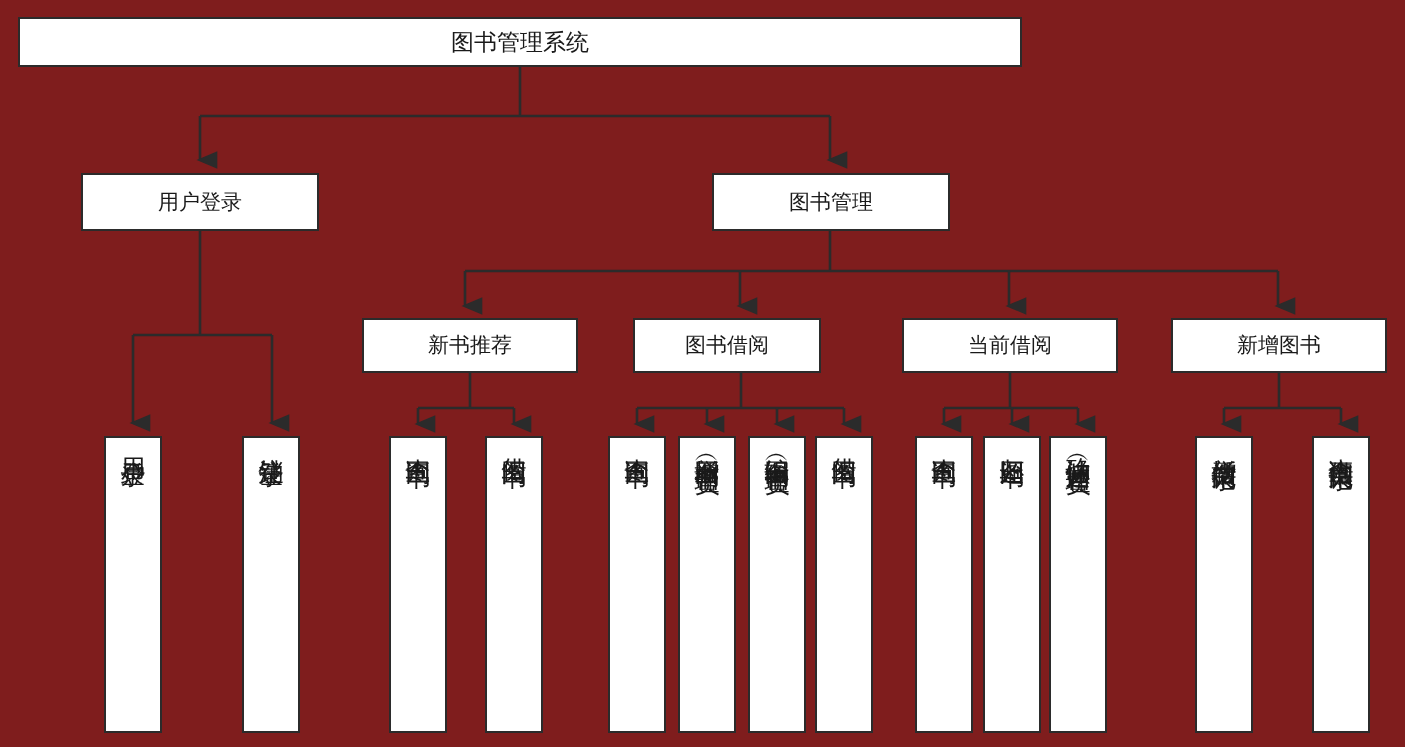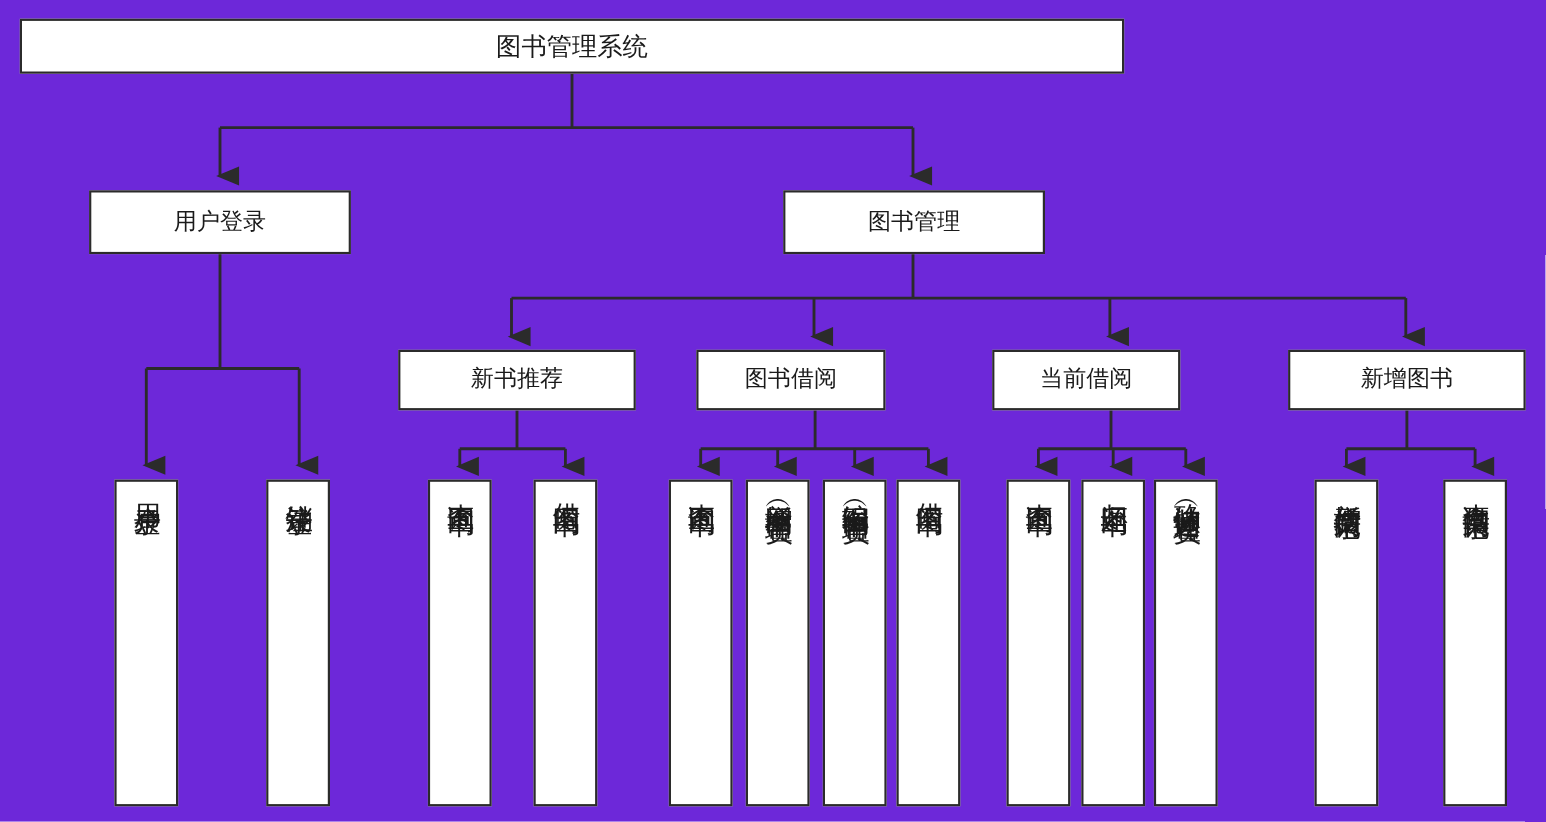--- a/index.html
+++ b/index.html
@@ -4,21 +4,21 @@
 <style>
   html, body {
     margin: 0;
     padding: 0;
     background: #ffffff;
   }
   #canvas {
     position: relative;
     width: 1405px;
     height: 747px;
-    background: #6d28d9;
+    background: #7f1d1d;
     font-family: "Liberation Sans", "DejaVu Sans", sans-serif;
     overflow: hidden;
   }
   svg.wires {
     position: absolute;
     left: 0; top: 0;
     width: 1405px;
     height: 747px;
     pointer-events: none;
   }
@@ -124,24 +124,24 @@
   <div class="node lvl1" style="left:81px; top:173px; width:238px; height:58px;">
     <span class="label">用户登录</span>
   </div>
   <div class="node lvl2" style="left:362px; top:318px; width:216px; height:55px;">
     <span class="label">新书推荐</span>
   </div>
 
   <div class="node lvl1" style="left:712px; top:173px; width:238px; height:58px;">
     <span class="label">图书管理</span>
   </div>
-  <div class="node lvl2" style="left:633px; top:318px; width:172px; height:55px;">
+  <div class="node lvl2" style="left:633px; top:318px; width:188px; height:55px;">
     <span class="label">图书借阅</span>
   </div>
-  <div class="node lvl2" style="left:902px; top:318px; width:171px; height:55px;">
+  <div class="node lvl2" style="left:902px; top:318px; width:216px; height:55px;">
     <span class="label">当前借阅</span>
   </div>
   <div class="node lvl2" style="left:1171px; top:318px; width:216px; height:55px;">
     <span class="label">新增图书</span>
   </div>
 
   <div class="node leaf" style="left:104px; top:436px; width:58px; height:297px;">
     <span class="label">用户登录</span>
   </div>
   <div class="node leaf" style="left:242px; top:436px; width:58px; height:297px;">

